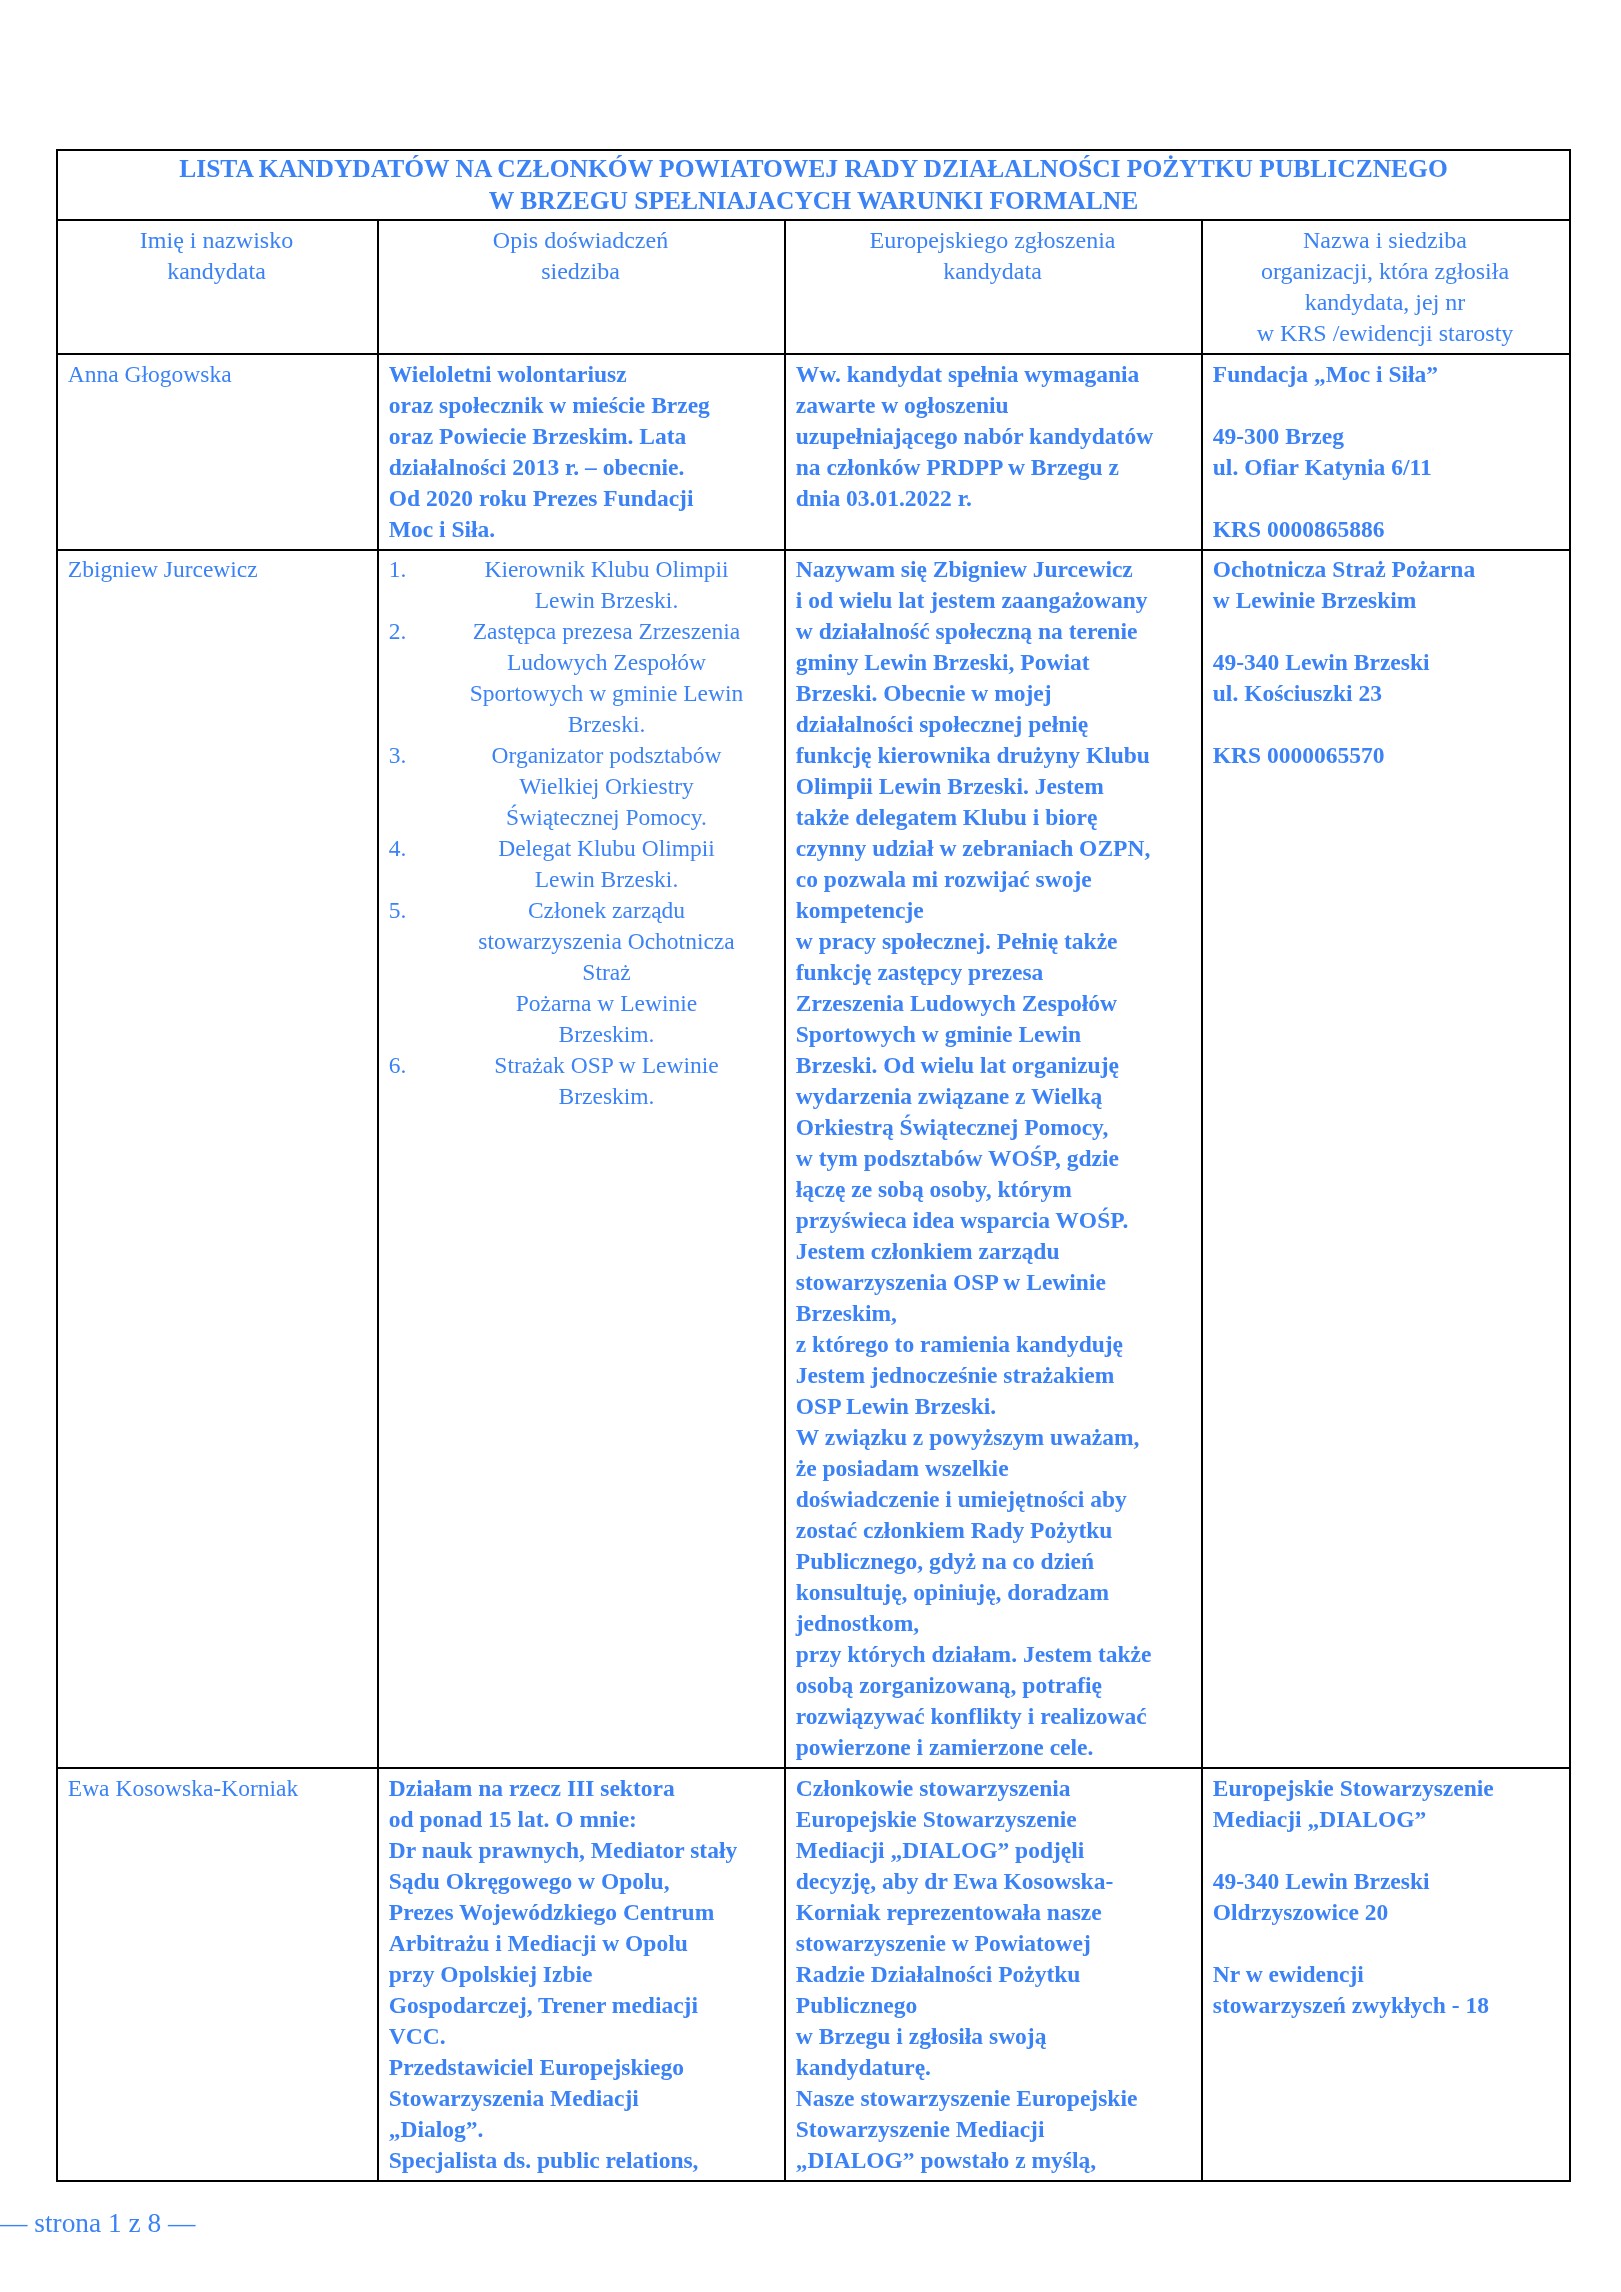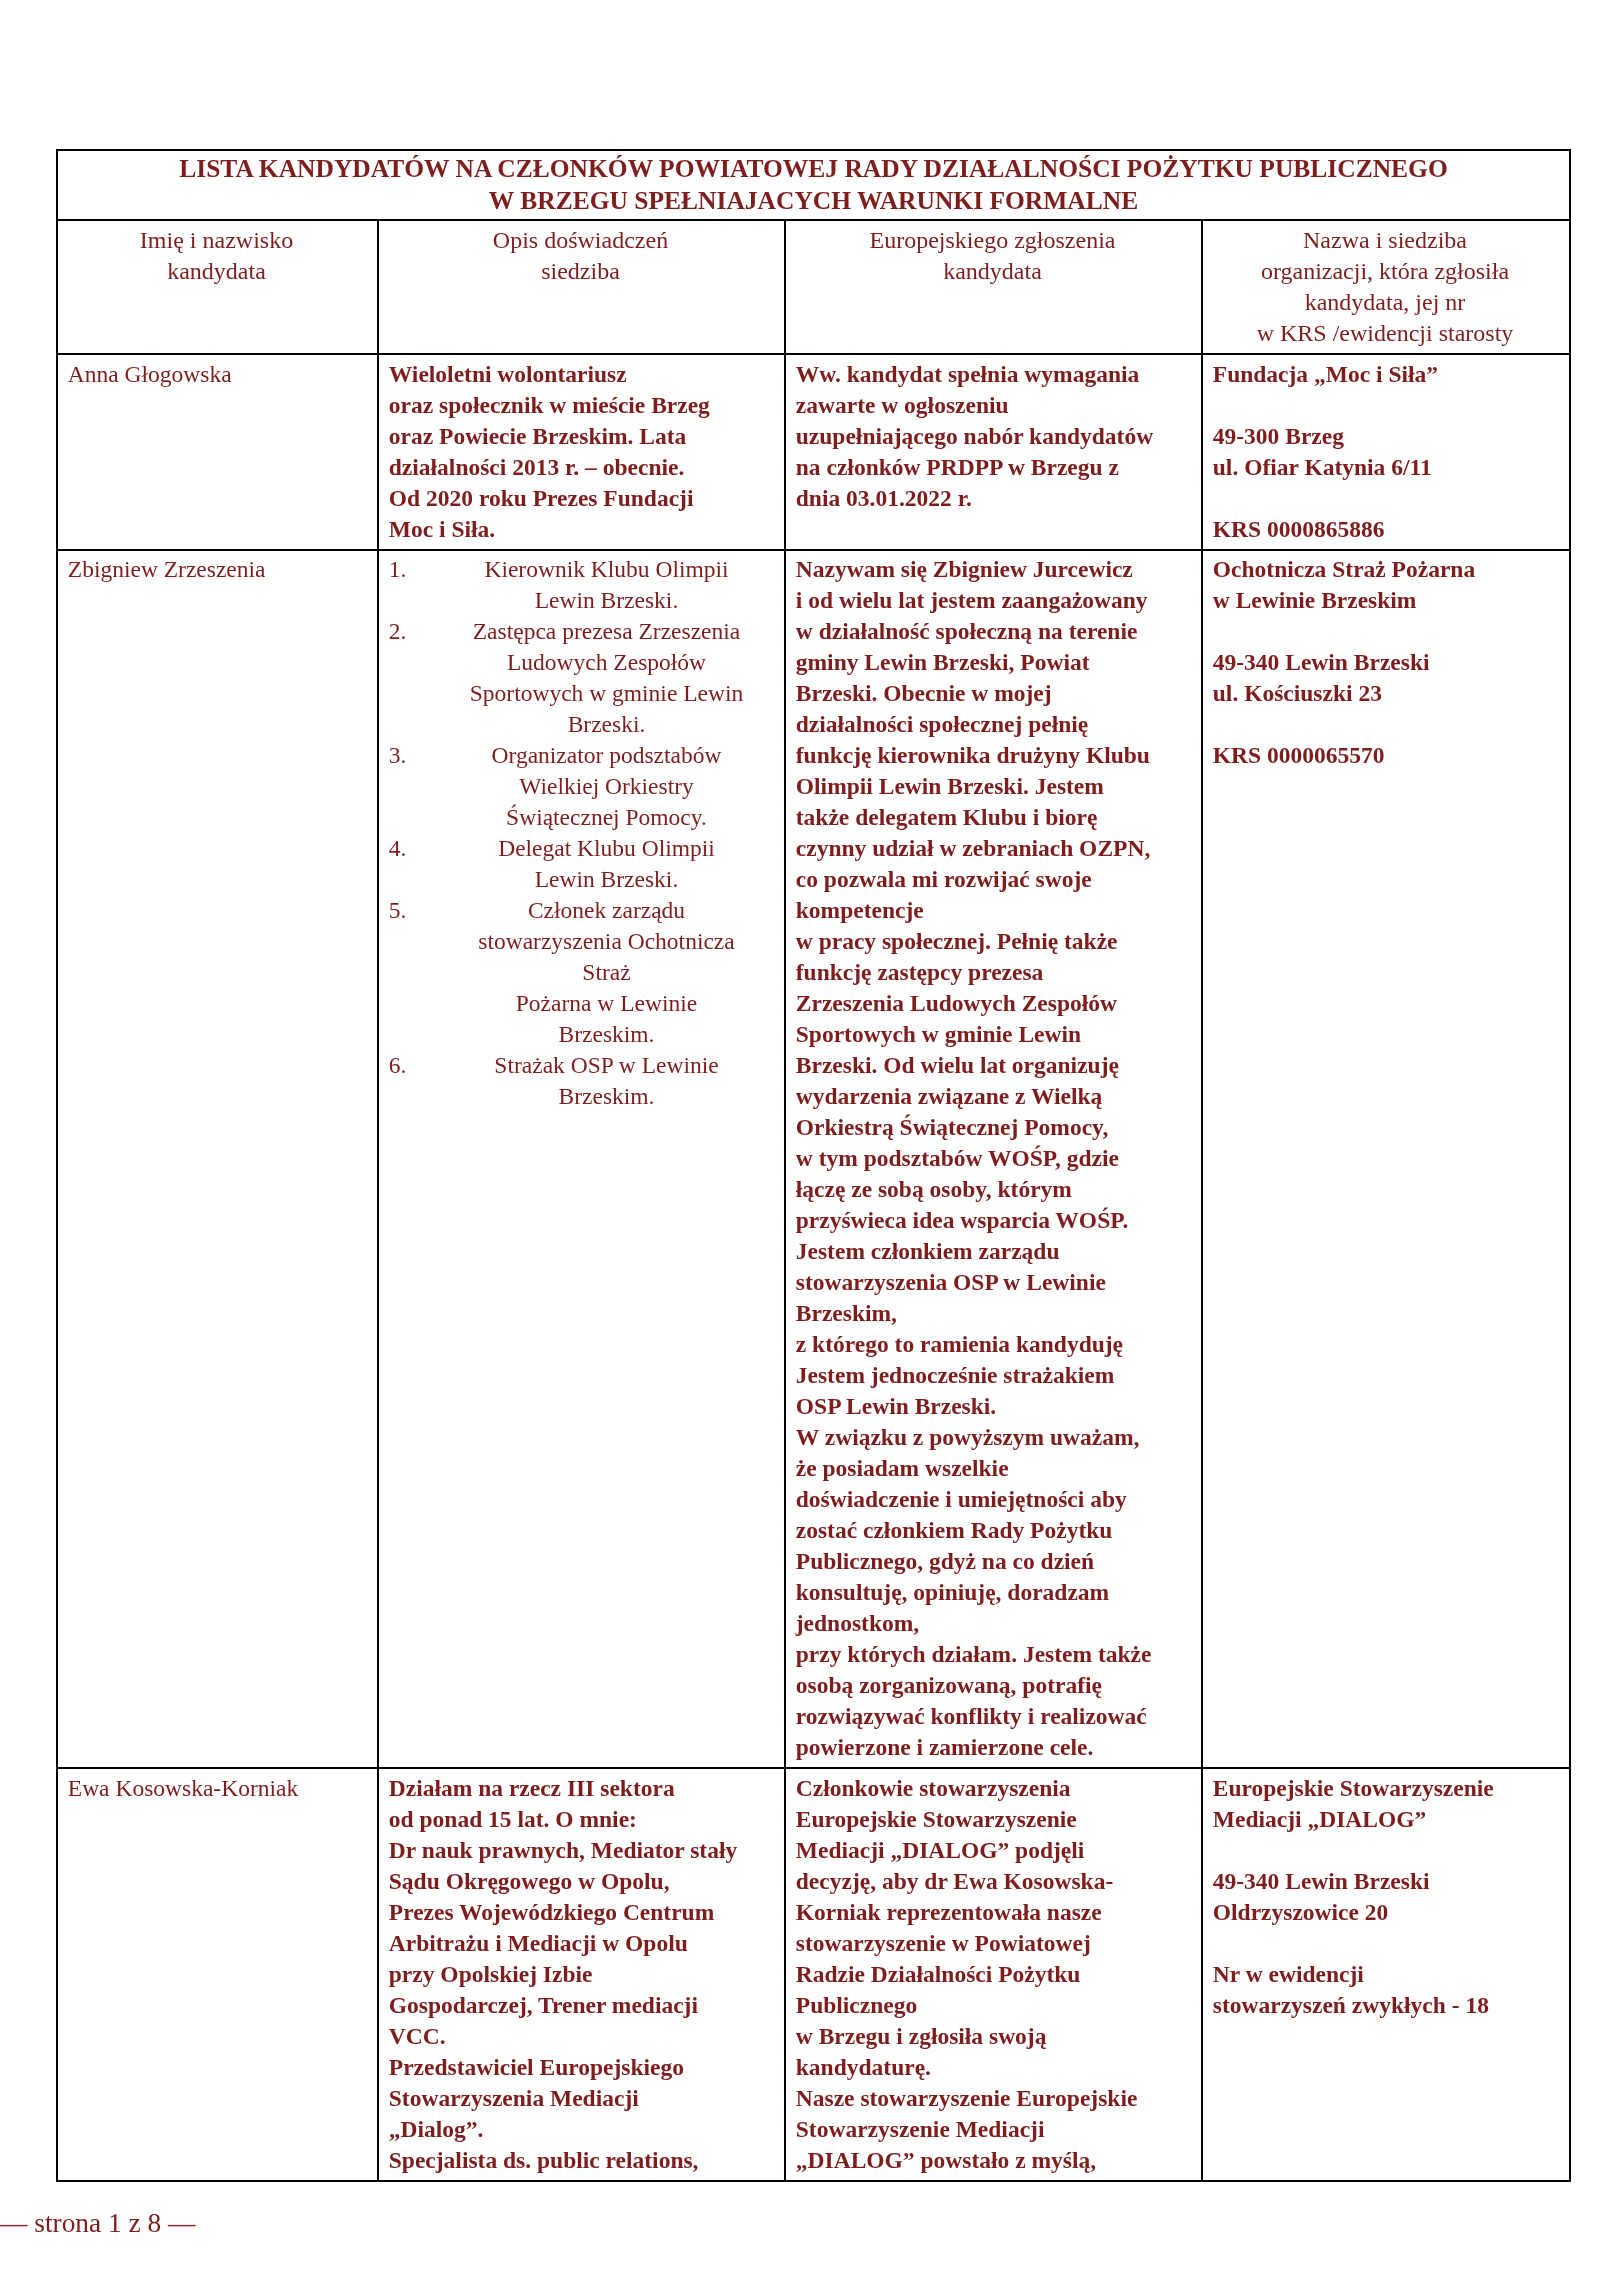--- a/index.html
+++ b/index.html
@@ -5,21 +5,21 @@
   html, body {
     margin: 0;
     padding: 0;
     background: #ffffff;
   }
   .page {
     position: relative;
     width: 1283px;
     height: 2293px;
     background: #ffffff;
-    color: #7f1d1d;
+    color: #3b82f6;
     font-family: "Liberation Serif", "DejaVu Serif", serif;
   }
   table.candidates {
     position: absolute;
     left: 56px;
     top: 149px;
     width: 1512px;
     border-collapse: collapse;
     table-layout: fixed;
     border: 2.9px solid #000;
@@ -126,21 +126,21 @@
 dnia 03.01.2022 r.</td>
       <td class="pre">Fundacja „Moc i Siła”
 
 49-300 Brzeg
 ul. Ofiar Katynia 6/11
 
 KRS 0000865886</td>
     </tr>
 
     <tr class="row-2">
-      <td class="name-cell">Zbigniew Zrzeszenia</td>
+      <td class="name-cell">Zbigniew Jurcewicz</td>
       <td class="exp-cell">
         <div class="exp-item">
           <span class="exp-num">1.</span>
           <span class="exp-text">Kierownik Klubu Olimpii
 Lewin Brzeski.</span>
         </div>
         <div class="exp-item">
           <span class="exp-num">2.</span>
           <span class="exp-text">Zastępca prezesa Zrzeszenia
 Ludowych Zespołów

